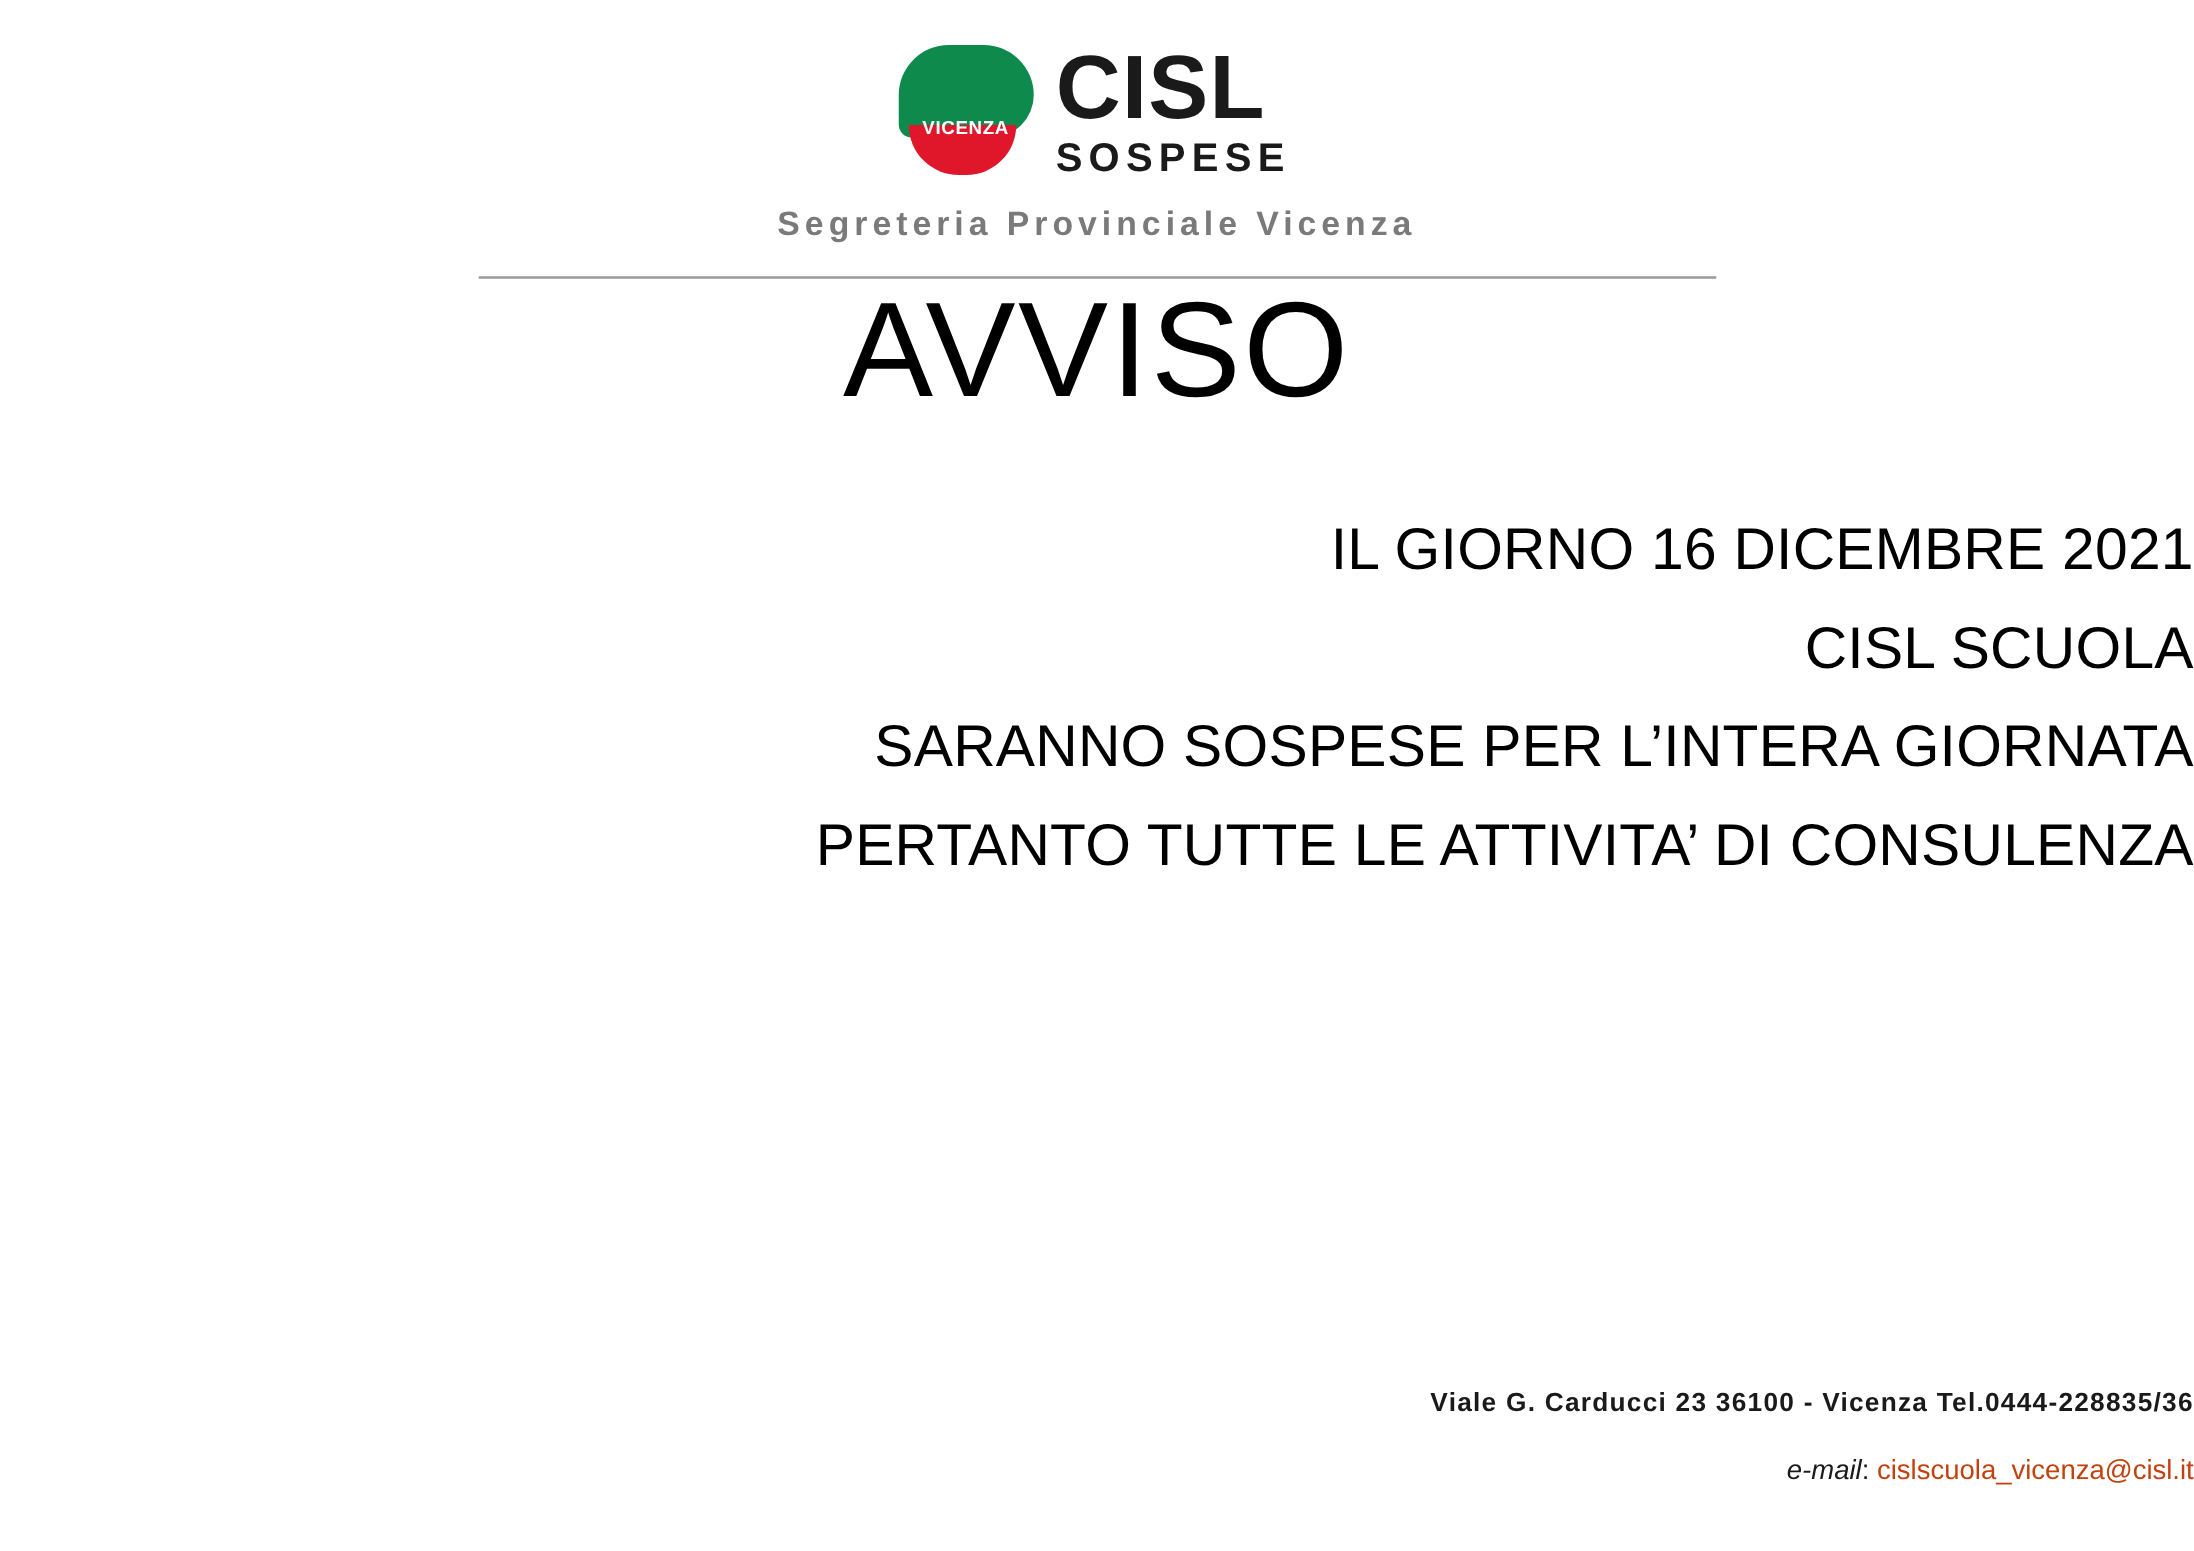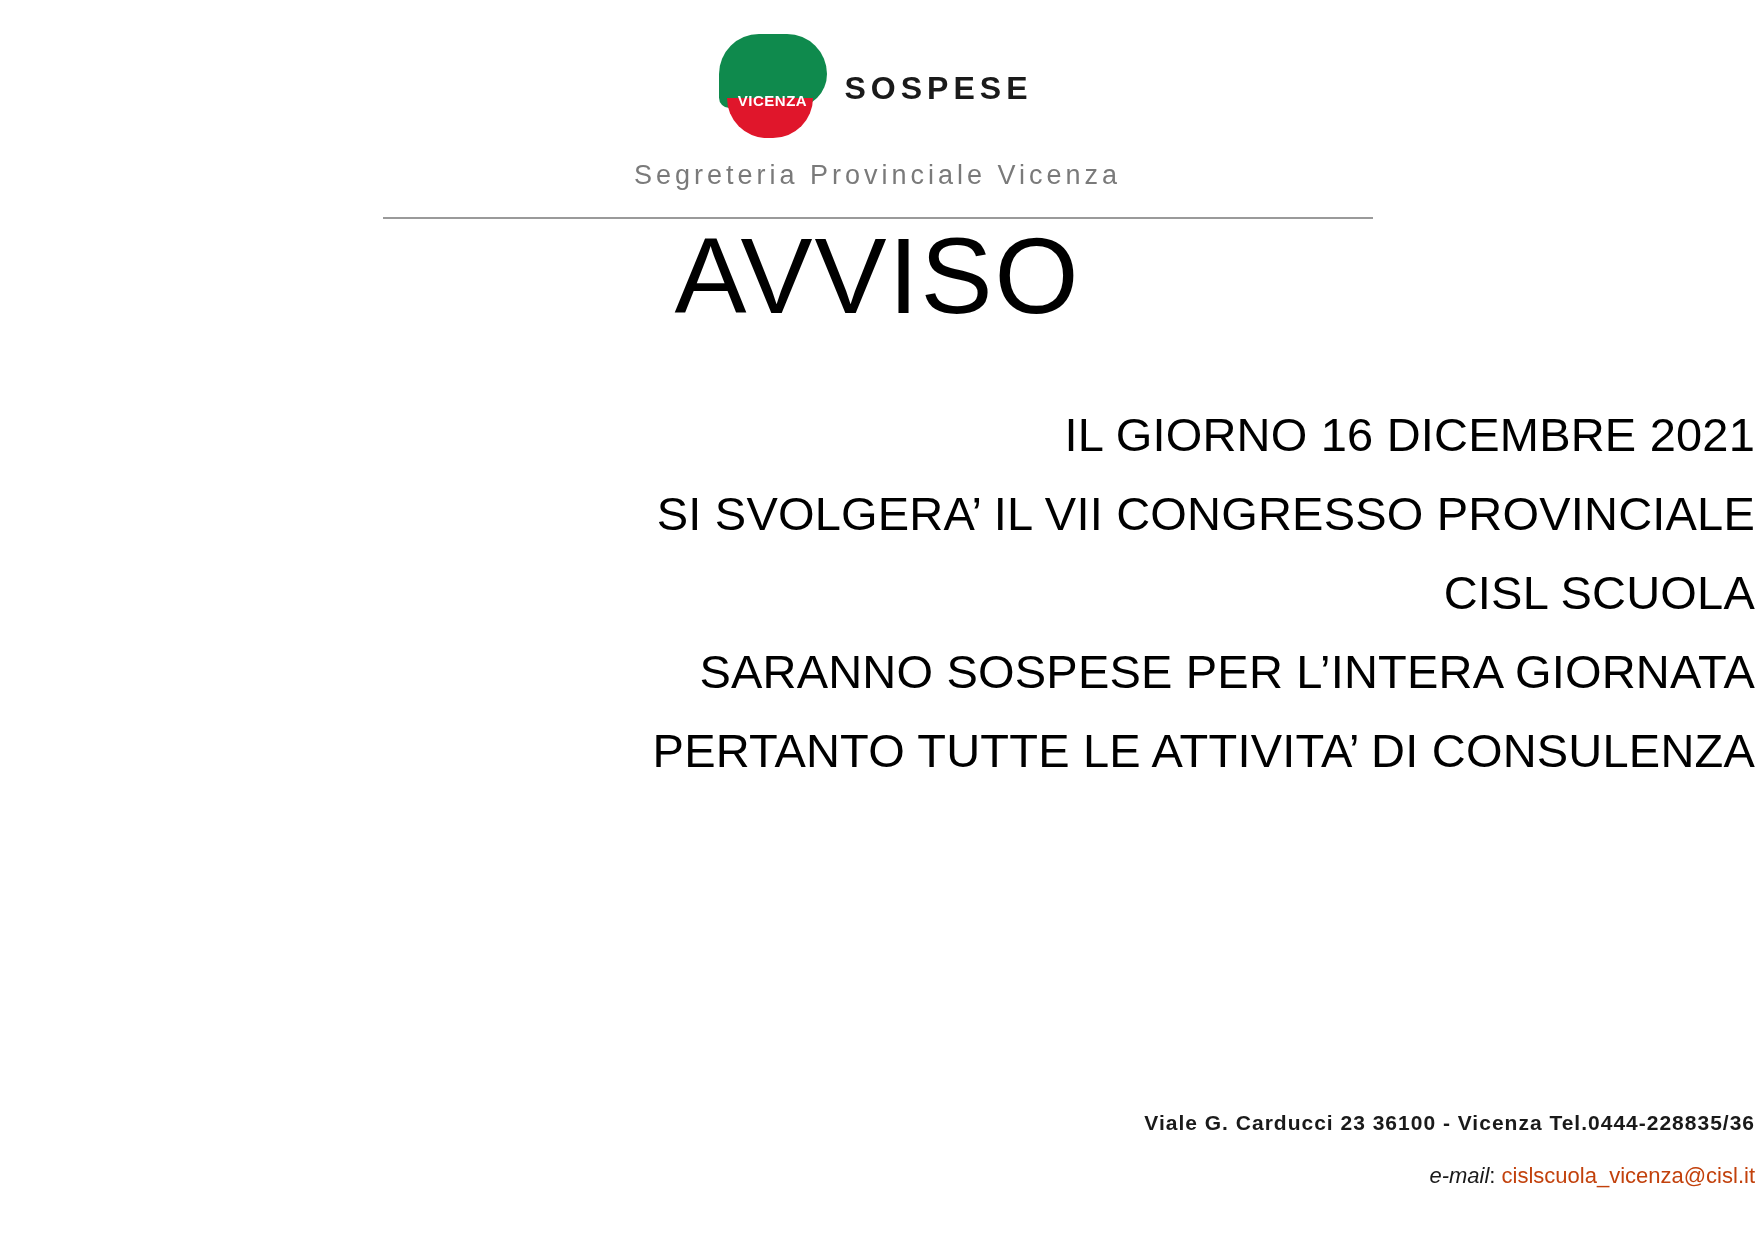--- a/index.html
+++ b/index.html
@@ -81,21 +81,21 @@
     font-weight: bold;
     color: #1a1a1a;
     letter-spacing: 5px;
     margin-top: 4px;
     align-self: flex-end;
     padding-right: 4px;
   }
   .subtitle {
     margin-top: 22px;
     font-size: 27px;
-    font-weight: normal;
+    font-weight: bold;
     color: #7a7a7a;
     letter-spacing: 4px;
   }
   .rule {
     margin-top: 26px;
     width: 990px;
     border-top: 2px solid #9a9a9a;
     height: 0;
   }
 
@@ -154,33 +154,33 @@
 
 <div class="page">
 
   <div class="logo-block">
     <div class="logo-mark">
       <div class="green"></div>
       <div class="red"></div>
       <div class="vicenza">VICENZA</div>
     </div>
     <div class="logo-words">
+      <div class="logo-cisl">CISL</div>
       <div class="logo-scuola">SOSPESE</div>
     </div>
   </div>
 
   <div class="subtitle">Segreteria Provinciale Vicenza</div>
 
   <div class="rule"></div>
 
   <div class="title">AVVISO</div>
 
   <div class="body-lines">
     <div class="body-line">IL GIORNO 16 DICEMBRE 2021</div>
-    <div class="body-line">SI SVOLGERA’ IL VII CONGRESSO PROVINCIALE</div>
     <div class="body-line">CISL SCUOLA</div>
     <div class="body-line">SARANNO SOSPESE PER L’INTERA GIORNATA</div>
     <div class="body-line">PERTANTO TUTTE LE ATTIVITA’ DI CONSULENZA</div>
   </div>
 
   <div class="footer">
     <div class="footer-address">Viale G. Carducci 23  36100 - Vicenza   Tel.0444-228835/36</div>
     <div class="footer-email">
       <span class="label">e-mail</span><span>:</span>
       <a class="addr" href="#">cislscuola_vicenza@cisl.it</a>

